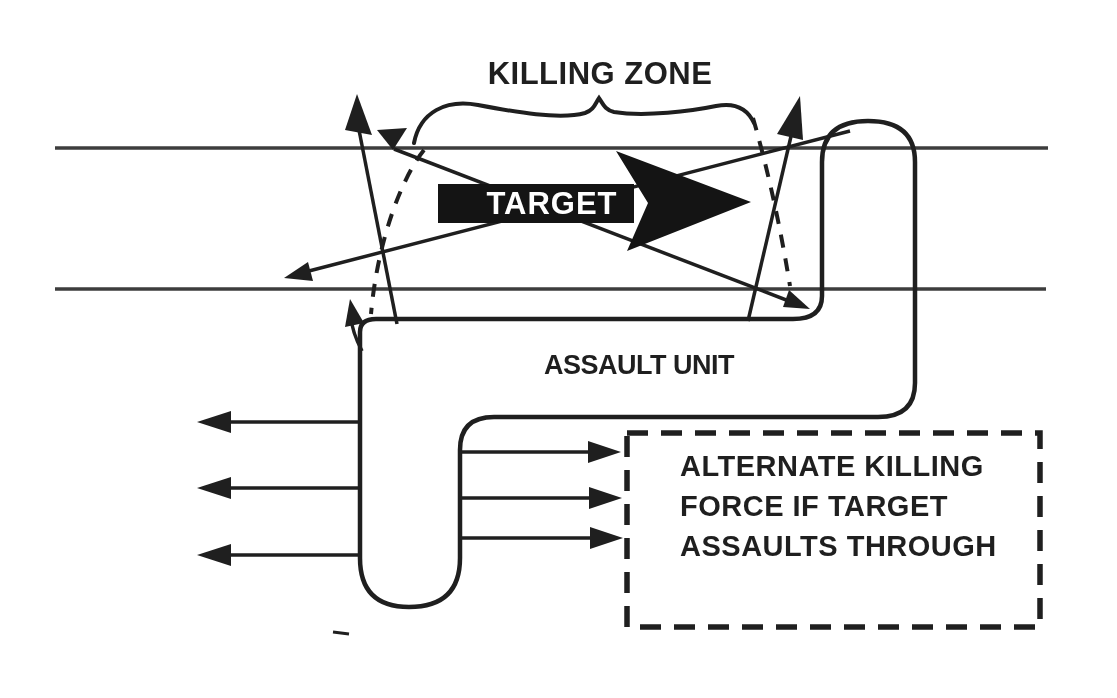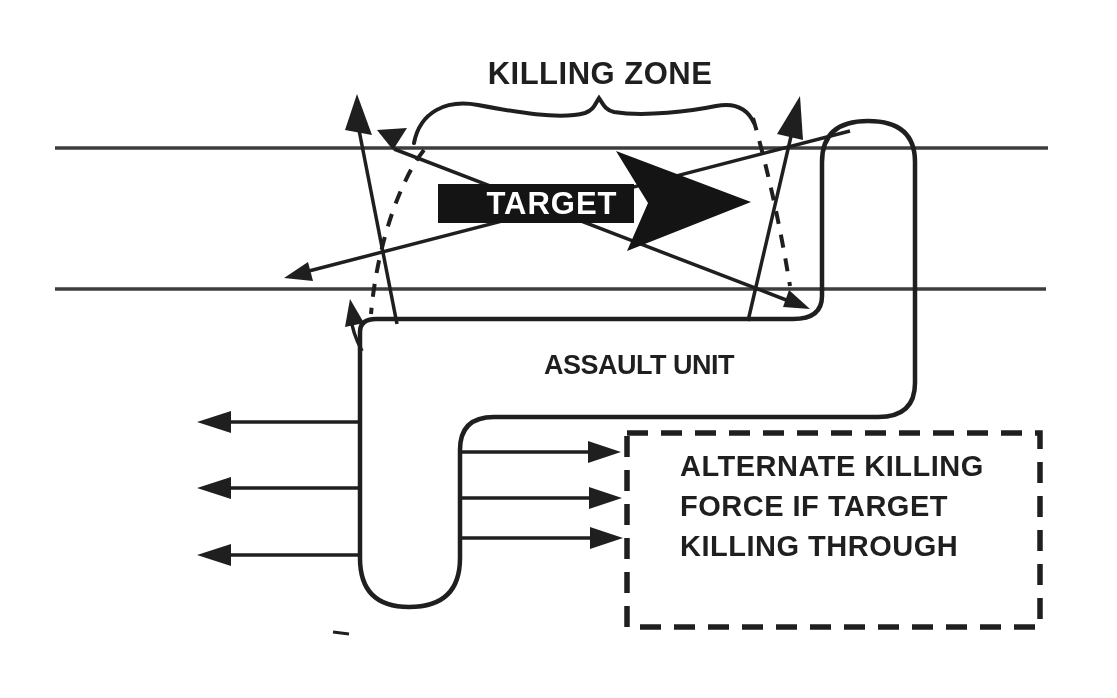--- a/index.html
+++ b/index.html
@@ -145,16 +145,16 @@
 
   <div class="label label-killing-zone">KILLING ZONE</div>
 
   <div class="label label-target">TARGET</div>
 
   <div class="label label-assault-unit">ASSAULT UNIT</div>
 
   <div class="note-text">
     <div>ALTERNATE KILLING</div>
     <div>FORCE IF TARGET</div>
-    <div>KILLING THROUGH</div>
+    <div>ASSAULTS THROUGH</div>
   </div>
 
 </div>
 
 </body></html>

